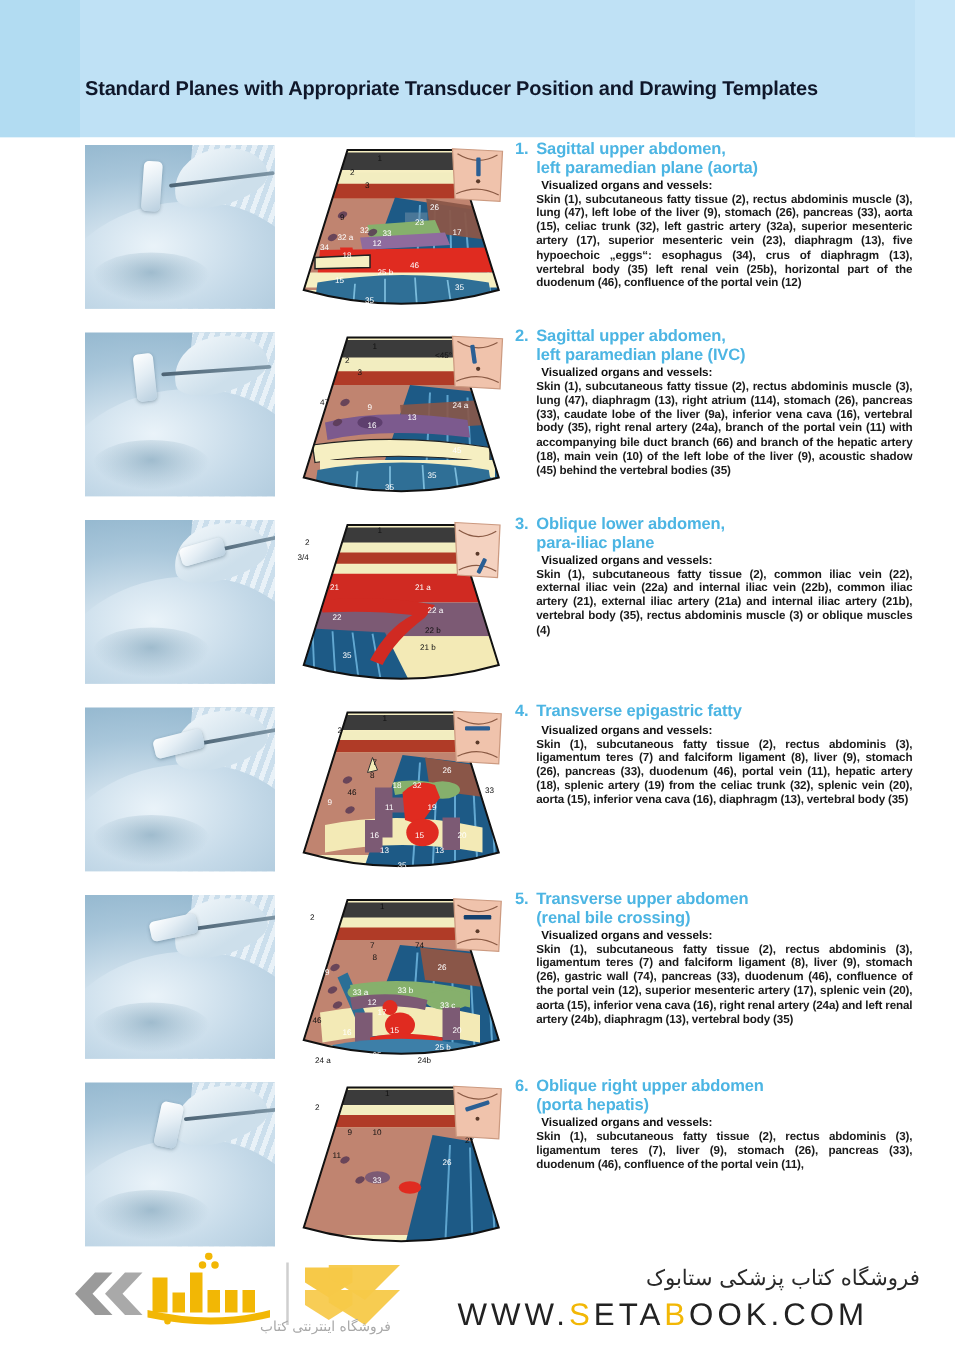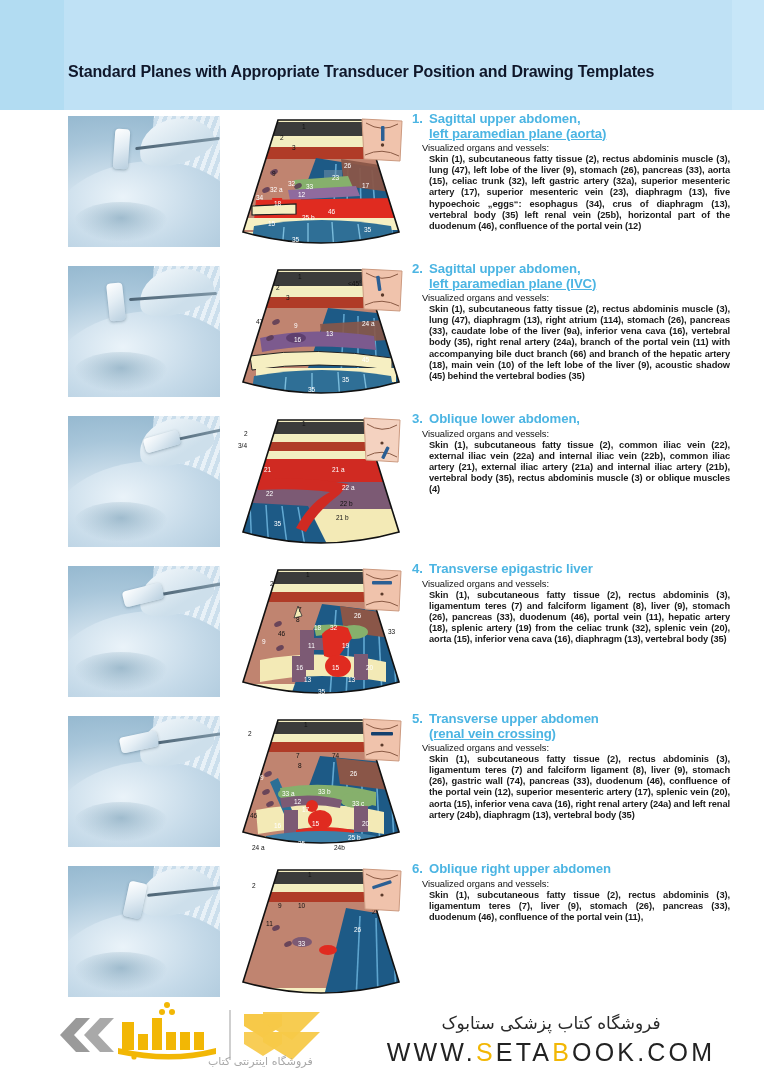--- a/index.html
+++ b/index.html
@@ -165,27 +165,27 @@
     line-height: 14.6px;
     letter-spacing: -0.1px;
   }
   .plane-num {
     width: 17px;
     flex: 0 0 17px;
     color: #4cb5e3;
     font-weight: bold;
   }
   .plane-title { flex: 1; }
-  .plane-title .l2 { display: block; text-decoration: underline; }
+  .plane-title .l2 { display: block; }
 
   .vis-label {
     margin-top: 1px;
-    margin-left: 10px;
+    margin-left: 21px;
     font-size: 9.4px;
-    font-weight: normal;
+    font-weight: bold;
     color: #101010;
     line-height: 12px;
     letter-spacing: -0.05px;
   }
   .vis-body {
     margin-left: 17px;
     font-size: 9.3px;
     line-height: 11.1px;
     color: #1a1a1a;
     text-align: justify;
@@ -210,21 +210,20 @@
     left: 30px;
     top: 4px;
     width: 300px;
     height: 66px;
   }
   .footer-right {
     position: absolute;
     right: 28px;
     top: 12px;
     width: 370px;
-    text-align: center;
   }
   .footer-fa {
     font-size: 17px;
     color: #2a2a2a;
     direction: rtl;
     line-height: 26px;
     font-family: "DejaVu Sans", sans-serif;
   }
   .footer-url {
     margin-top: 2px;
@@ -492,20 +491,21 @@
         <path d="M11 41 Q26 33 41 42" fill="none" stroke="#8a5a44" stroke-width="1"></path>
         <rect x="28" y="31" width="3.4" height="13" fill="#2b5f94" rx="1" transform="rotate(26 29 37)"></rect>
         <circle cx="26" cy="28" r="1.6" fill="#5a3a2a"></circle>
       </svg>
     </div>
     <div class="textblock">
       <div class="plane-head">
         <span class="plane-num">3.</span>
         <span class="plane-title">
           <span>Oblique lower abdomen,</span>
+          <span class="l2">para-iliac plane</span>
         </span>
       </div>
       <div class="vis-label">Visualized organs and vessels:</div>
       <div class="vis-body">Skin (1), subcutaneous fatty tissue (2), common iliac vein (22), external iliac vein (22a) and internal iliac vein (22b), common iliac artery (21), external iliac artery (21a) and internal iliac artery (21b), vertebral body (35), rectus abdominis muscle (3) or oblique muscles (4)</div>
     </div>
   </div>
 
   <div class="plane-row r4">
     <div class="photo">
       <div class="sheet"></div>
@@ -583,21 +583,21 @@
         <path d="M10 9 Q26 19 42 10" fill="none" stroke="#8a5a44" stroke-width="1"></path>
         <path d="M10 40 Q26 32 42 41" fill="none" stroke="#8a5a44" stroke-width="1"></path>
         <rect x="16" y="16" width="20" height="3.4" fill="#2b5f94" rx="1"></rect>
         <circle cx="26" cy="29" r="1.6" fill="#5a3a2a"></circle>
       </svg>
     </div>
     <div class="textblock">
       <div class="plane-head">
         <span class="plane-num">4.</span>
         <span class="plane-title">
-          <span>Transverse epigastric liver</span>
+          <span>Transverse epigastric fatty</span>
         </span>
       </div>
       <div class="vis-label">Visualized organs and vessels:</div>
       <div class="vis-body">Skin (1), subcutaneous fatty tissue (2), rectus abdominis (3), ligamentum teres (7) and falciform ligament (8), liver (9), stomach (26), pancreas (33), duodenum (46), portal vein (11), hepatic artery (18), splenic artery (19) from the celiac trunk (32), splenic vein (20), aorta (15), inferior vena cava (16), diaphragm (13), vertebral body (35)</div>
     </div>
   </div>
 
   <div class="plane-row r5">
     <div class="photo">
       <div class="sheet"></div>
@@ -681,21 +681,21 @@
         <path d="M10 40 Q26 32 42 41" fill="none" stroke="#8a5a44" stroke-width="1"></path>
         <rect x="15" y="17" width="22" height="3.6" fill="#14406e" rx="1"></rect>
         <circle cx="26" cy="30" r="1.6" fill="#5a3a2a"></circle>
       </svg>
     </div>
     <div class="textblock">
       <div class="plane-head">
         <span class="plane-num">5.</span>
         <span class="plane-title">
           <span>Transverse upper abdomen</span>
-          <span class="l2">(renal vein crossing)</span>
+          <span class="l2">(renal bile crossing)</span>
         </span>
       </div>
       <div class="vis-label">Visualized organs and vessels:</div>
       <div class="vis-body">Skin (1), subcutaneous fatty tissue (2), rectus abdominis (3), ligamentum teres (7) and falciform ligament (8), liver (9), stomach (26), gastric wall (74), pancreas (33), duodenum (46), confluence of the portal vein (12), superior mesenteric artery (17), splenic vein (20), aorta (15), inferior vena cava (16), right renal artery (24a) and left renal artery (24b), diaphragm (13), vertebral body (35)</div>
     </div>
   </div>
 
   <div class="plane-row r6">
     <div class="photo">
       <div class="sheet"></div>
@@ -752,20 +752,21 @@
         <path d="M10 9 Q26 19 42 10" fill="none" stroke="#8a5a44" stroke-width="1"></path>
         <rect x="16" y="18" width="20" height="3.4" fill="#2b5f94" rx="1" transform="rotate(-18 26 20)"></rect>
         <circle cx="26" cy="30" r="1.6" fill="#5a3a2a"></circle>
       </svg>
     </div>
     <div class="textblock">
       <div class="plane-head">
         <span class="plane-num">6.</span>
         <span class="plane-title">
           <span>Oblique right upper abdomen</span>
+          <span class="l2">(porta hepatis)</span>
         </span>
       </div>
       <div class="vis-label">Visualized organs and vessels:</div>
       <div class="vis-body">Skin (1), subcutaneous fatty tissue (2), rectus abdominis (3), ligamentum teres (7), liver (9), stomach (26), pancreas (33), duodenum (46), confluence of the portal vein (11),</div>
     </div>
   </div>
 
 </div>
 
 <div class="footer">

